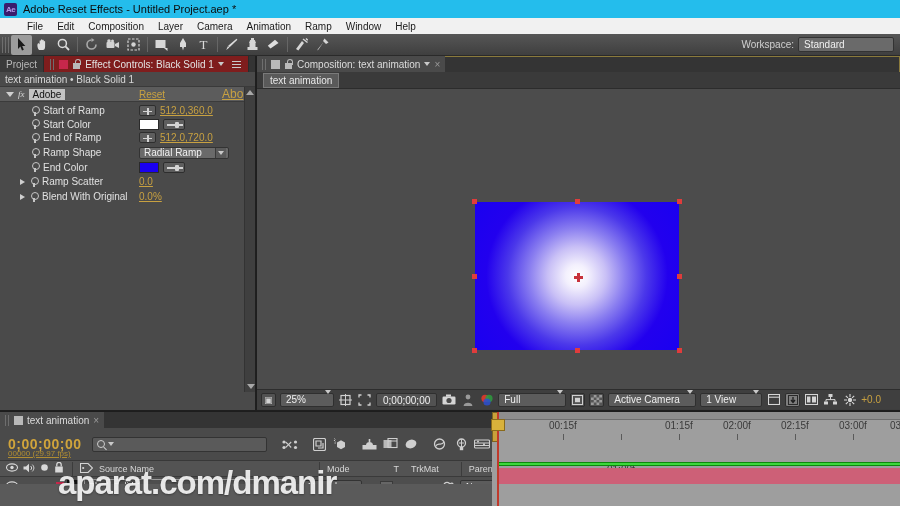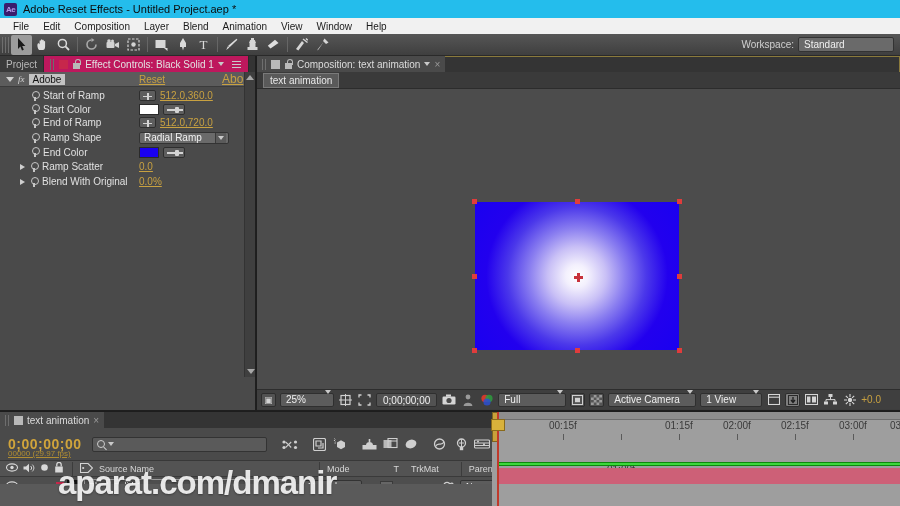--- a/index.html
+++ b/index.html
@@ -20,21 +20,21 @@
   .ae-logo {
     width:13px; height:13px; background:#3a1d6e; color:#b49bea;
     font-size:8px; line-height:13px; text-align:center; font-weight:bold;
     border-radius:2px; letter-spacing:-0.5px;
   }
   .titlebar .ttl { font-size:11px; color:#0c0c0c; }
 
   
   .menubar {
     position:absolute; left:0; top:18px; width:900px; height:16px;
-    background:#f1f1f1; display:flex; align-items:center; padding-left:6px;
+    background:#f1f1f1; display:flex; align-items:center; padding-left:20px;
   }
   .menubar .mi { font-size:10px; color:#1a1a1a; padding:0 7px; cursor:default; }
 
   
   .toolbar {
     position:absolute; left:0; top:34px; width:900px; height:22px;
     background: linear-gradient(#565656,#3f3f3f);
     border-bottom:1px solid #2a2a2a;
     display:flex; align-items:center;
   }
@@ -53,21 +53,21 @@
             padding-left:5px; margin-right:6px; }
 
   
   .panel { position:absolute; background:#4a4a4a; }
   .tabstrip { height:16px; background:#3a3a3a; display:flex; align-items:stretch; }
   .tab {
     display:flex; align-items:center; gap:3px; padding:0 6px;
     font-size:10px; color:#b8b8b8; background:#3a3a3a;
     border-right:1px solid #2b2b2b;
   }
-  .tab.active { background:#be185d; color:#e2e2e2; }
+  .tab.active { background:#7f1d1d; color:#e2e2e2; }
   .tabgrip { width:5px; height:11px;
     background: repeating-linear-gradient(to right,#6e6e6e 0 1px,transparent 1px 3px); }
 
   
   #ecPanel { left:0; top:56px; width:256px; height:354px;
              border-right:1px solid #1f1f1f; }
   #ecPanel .tabstrip { background:#343434; }
   .sq-red { width:9px; height:9px; background:#c7274b; }
   .lock-ic { width:9px; height:10px; position:relative; }
   .lock-ic::before{content:"";position:absolute;left:1px;top:4px;width:7px;height:6px;
@@ -248,23 +248,23 @@
   <div class="titlebar">
     <div class="ae-logo">Ae</div>
     <div class="ttl">Adobe Reset Effects - Untitled Project.aep *</div>
   </div>
 
   <div class="menubar">
     <div class="mi">File</div>
     <div class="mi">Edit</div>
     <div class="mi">Composition</div>
     <div class="mi">Layer</div>
-    <div class="mi">Blend</div>
+    <div class="mi">Camera</div>
     <div class="mi">Animation</div>
-    <div class="mi">View</div>
+    <div class="mi">Ramp</div>
     <div class="mi">Window</div>
     <div class="mi">Help</div>
   </div>
 
   <div class="toolbar">
     <div class="grip"></div>
     <div class="tool sel">
       <svg width="9" height="13" viewBox="0 0 9 13">
           <path d="M1 0 L1 11 L3.4 8.6 L5 12.6 L6.8 11.8 L5.2 8 L8.4 8 Z" fill="#1a1a1a"></path>
         </svg>
@@ -367,20 +367,21 @@
         <span>Effect Controls: Black Solid 1</span>
         <span class="caret-d"></span>
         <span class="menu-ic">
             <span></span>
             <span></span>
             <span></span>
           </span>
       </div>
     </div>
 
+    <div class="ec-sub">text animation • Black Solid 1</div>
 
     <div class="ec-body">
       <div class="ec-header-row">
         <span class="tri-d"></span>
         <span class="fx-ic">fx</span>
         <span class="efx-name">Adobe</span>
         <span class="reset-lnk">Reset</span>
         <span class="about-lnk">Abo</span>
       </div>
 

